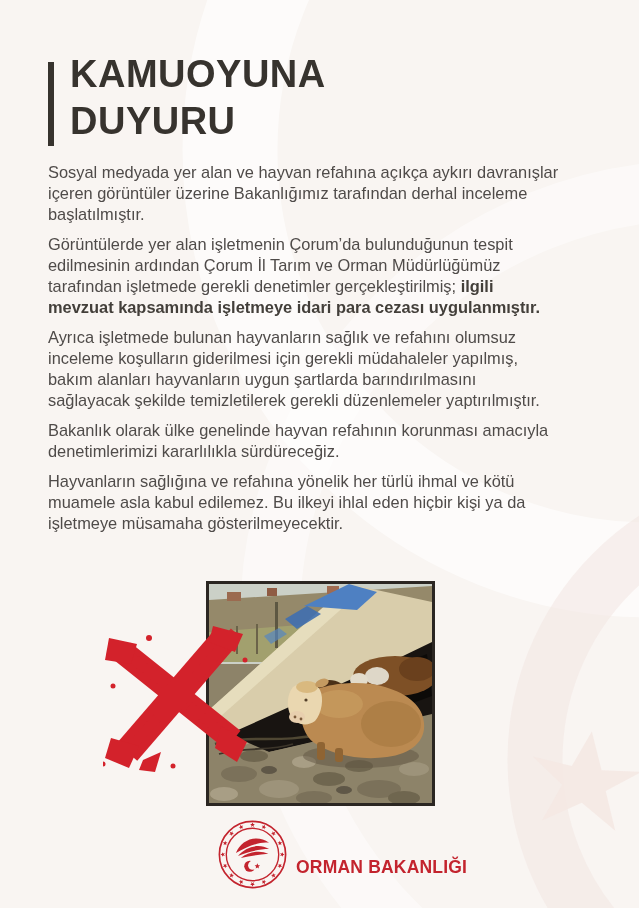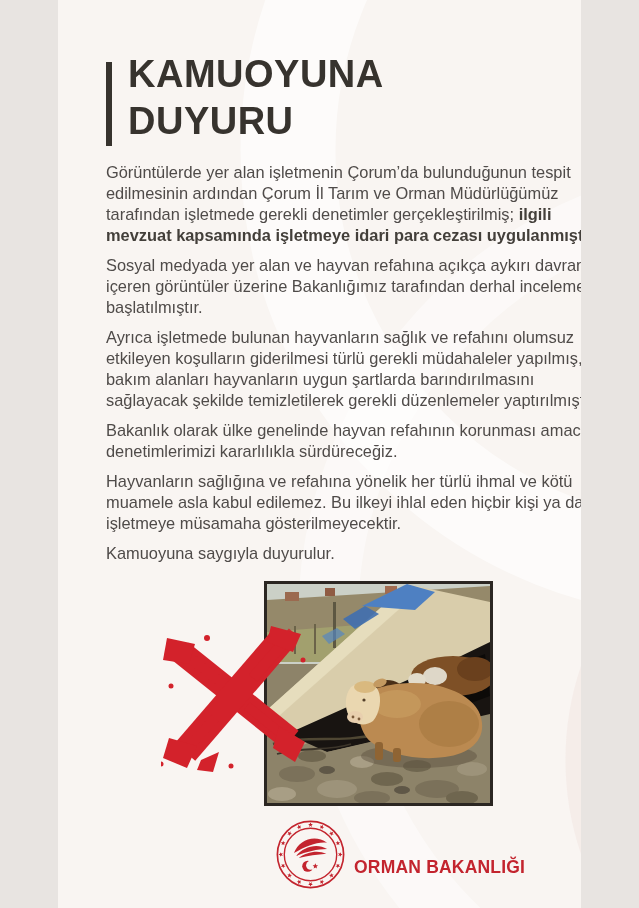--- a/index.html
+++ b/index.html
@@ -1,17 +1,17 @@
 <!DOCTYPE html>
 <html><head>
 <meta charset="utf-8">
 <style>
   html,body { margin:0; padding:0; background:#e8e4e1; }
   .page {
-    position:relative; width:523px; height:908px; margin:0 auto;
+    position:relative; width:639px; height:908px; margin:0 auto;
     background:#f9f5f2; overflow:hidden;
     font-family:"Liberation Sans","DejaVu Sans",sans-serif;
   }
   .watermark { position:absolute; inset:0; pointer-events:none; }
 
   .title-accent-bar {
     position:absolute; left:48px; top:62px; width:6px; height:84px;
     background:#37332e;
   }
   .page-title {
@@ -61,37 +61,36 @@
       <circle cx="800" cy="760" r="265" fill="none" stroke="#f3e6e1" stroke-width="55" opacity="0.55"></circle>
       <polygon points="585,731 600,768 640,764 607,788 622,826 585,803 548,826 563,788 530,764 570,768" fill="#f5e8e3" opacity="0.85" transform="rotate(8 585 780)"></polygon>
     </svg>
   </div>
 
   <div class="title-accent-bar"></div>
   <h1 class="page-title" style="margin:0;">KAMUOYUNA
 DUYURU</h1>
 
   <div class="content">
+    <p>Sosyal medyada yer alan ve hayvan refahına açıkça aykırı davranışlar
+içeren görüntüler üzerine Bakanlığımız tarafından derhal inceleme
+başlatılmıştır.</p>
     <p><span>Görüntülerde yer alan işletmenin Çorum’da bulunduğunun tespit
 edilmesinin ardından Çorum İl Tarım ve Orman Müdürlüğümüz
 tarafından işletmede gerekli denetimler gerçekleştirilmiş; </span><span class="bold-run">ilgili
 mevzuat kapsamında işletmeye idari para cezası uygulanmıştır.</span></p>
-    <p>Sosyal medyada yer alan ve hayvan refahına açıkça aykırı davranışlar
-içeren görüntüler üzerine Bakanlığımız tarafından derhal inceleme
-başlatılmıştır.</p>
     <p>Ayrıca işletmede bulunan hayvanların sağlık ve refahını olumsuz
-etkileyen koşulların giderilmesi türlü gerekli müdahaleler yapılmış,
+inceleme koşulların giderilmesi için gerekli müdahaleler yapılmış,
 bakım alanları hayvanların uygun şartlarda barındırılmasını
 sağlayacak şekilde temizletilerek gerekli düzenlemeler yaptırılmıştır.</p>
     <p>Bakanlık olarak ülke genelinde hayvan refahının korunması amacıyla
 denetimlerimizi kararlılıkla sürdüreceğiz.</p>
     <p>Hayvanların sağlığına ve refahına yönelik her türlü ihmal ve kötü
 muamele asla kabul edilemez. Bu ilkeyi ihlal eden hiçbir kişi ya da
 işletmeye müsamaha gösterilmeyecektir.</p>
-    <p>Kamuoyuna saygıyla duyurulur.</p>
   </div>
 
   <div class="photo-frame">
     <svg viewBox="0 0 223 219" preserveAspectRatio="none">
 
       <rect x="0" y="0" width="223" height="80" fill="#cbd0c7"></rect>
       <path d="M0,16 L223,2 L223,42 L0,56 Z" fill="#95896a"></path>
       <rect x="18" y="8" width="14" height="9" fill="#9b6a4f"></rect>
       <rect x="58" y="4" width="10" height="8" fill="#8f5b43"></rect>
       <rect x="118" y="2" width="12" height="8" fill="#a06b50"></rect>

